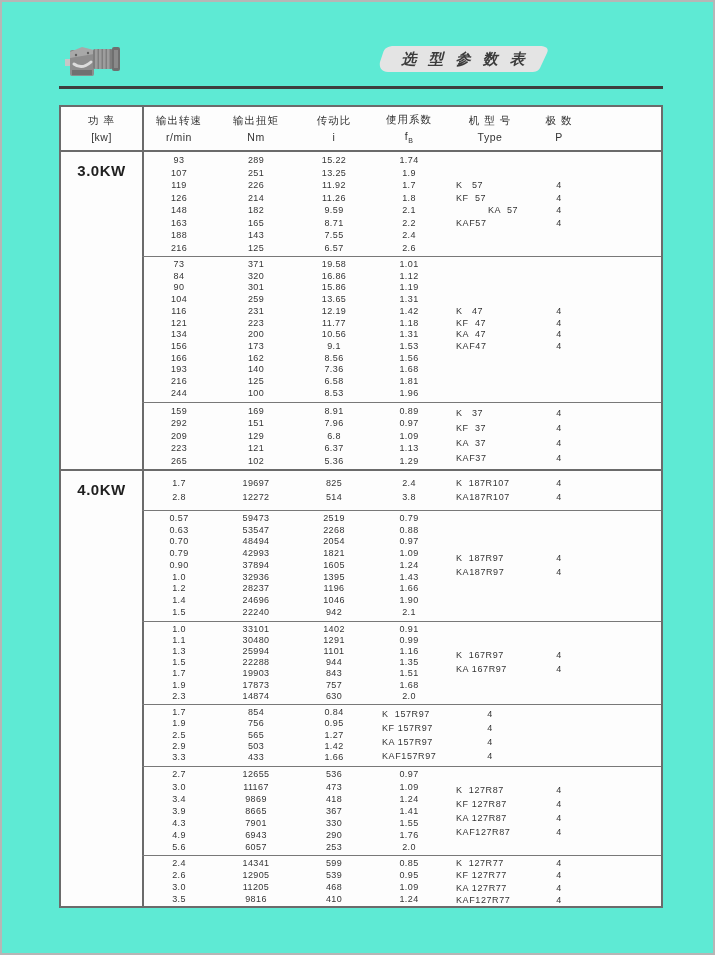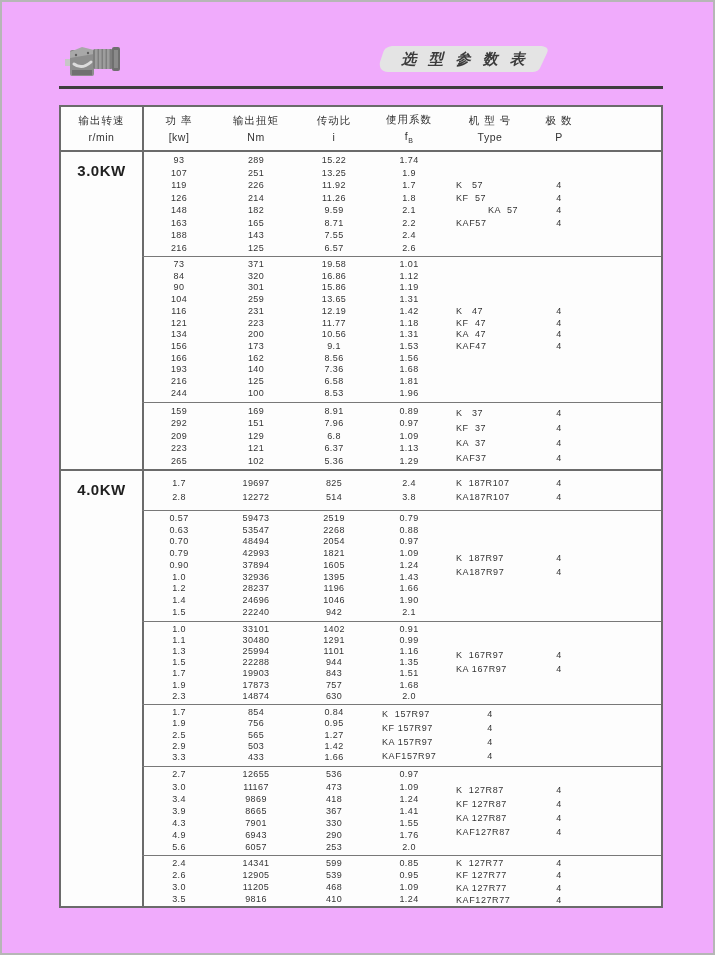--- a/index.html
+++ b/index.html
@@ -1,18 +1,18 @@
 <!DOCTYPE html>
 <html><head>
 <meta charset="utf-8">
 <style>
   html,body{margin:0;padding:0;background:#ffffff;}
   body{width:715px;height:955px;font-family:"Liberation Sans",sans-serif;position:relative;}
   .page{position:absolute;left:0;top:0;width:715px;height:955px;box-sizing:border-box;
-        border:2px solid #b6b6b6;background:#f0abfc;overflow:hidden;}
+        border:2px solid #b6b6b6;background:#5eead4;overflow:hidden;}
 
   
   .logo{position:absolute;left:62px;top:38px;width:62px;height:44px;}
   .badge{position:absolute;left:376px;top:42px;width:172px;height:30px;}
   .badge svg{position:absolute;left:0;top:0;}
   .badge-text{position:absolute;left:0;top:0;width:100%;height:100%;display:flex;align-items:center;justify-content:center;
               font-style:italic;font-size:15px;font-weight:600;color:#3c3c3c;letter-spacing:4px;padding-left:2px;box-sizing:border-box;}
   .rule{position:absolute;left:57px;top:84px;width:604px;height:3px;background:#3e3e3e;}
 
   
@@ -69,26 +69,26 @@
     </svg>
     <div class="badge-text">选 型 参 数 表</div>
   </div>
 
   <div class="rule"></div>
 
   <div class="tbl">
     <div class="vline"></div>
     <div class="thead grid8" id="thead">
         <div class="hcell">
+          <div class="hcn">功 率</div>
+          <div class="hen">[kw]</div>
+        </div>
+        <div class="hcell">
           <div class="hcn">输出转速</div>
           <div class="hen">r/min</div>
-        </div>
-        <div class="hcell">
-          <div class="hcn">功 率</div>
-          <div class="hen">[kw]</div>
         </div>
         <div class="hcell">
           <div class="hcn">输出扭矩</div>
           <div class="hen">Nm</div>
         </div>
         <div class="hcell">
           <div class="hcn">传动比</div>
           <div class="hen">i</div>
         </div>
         <div class="hcell">

